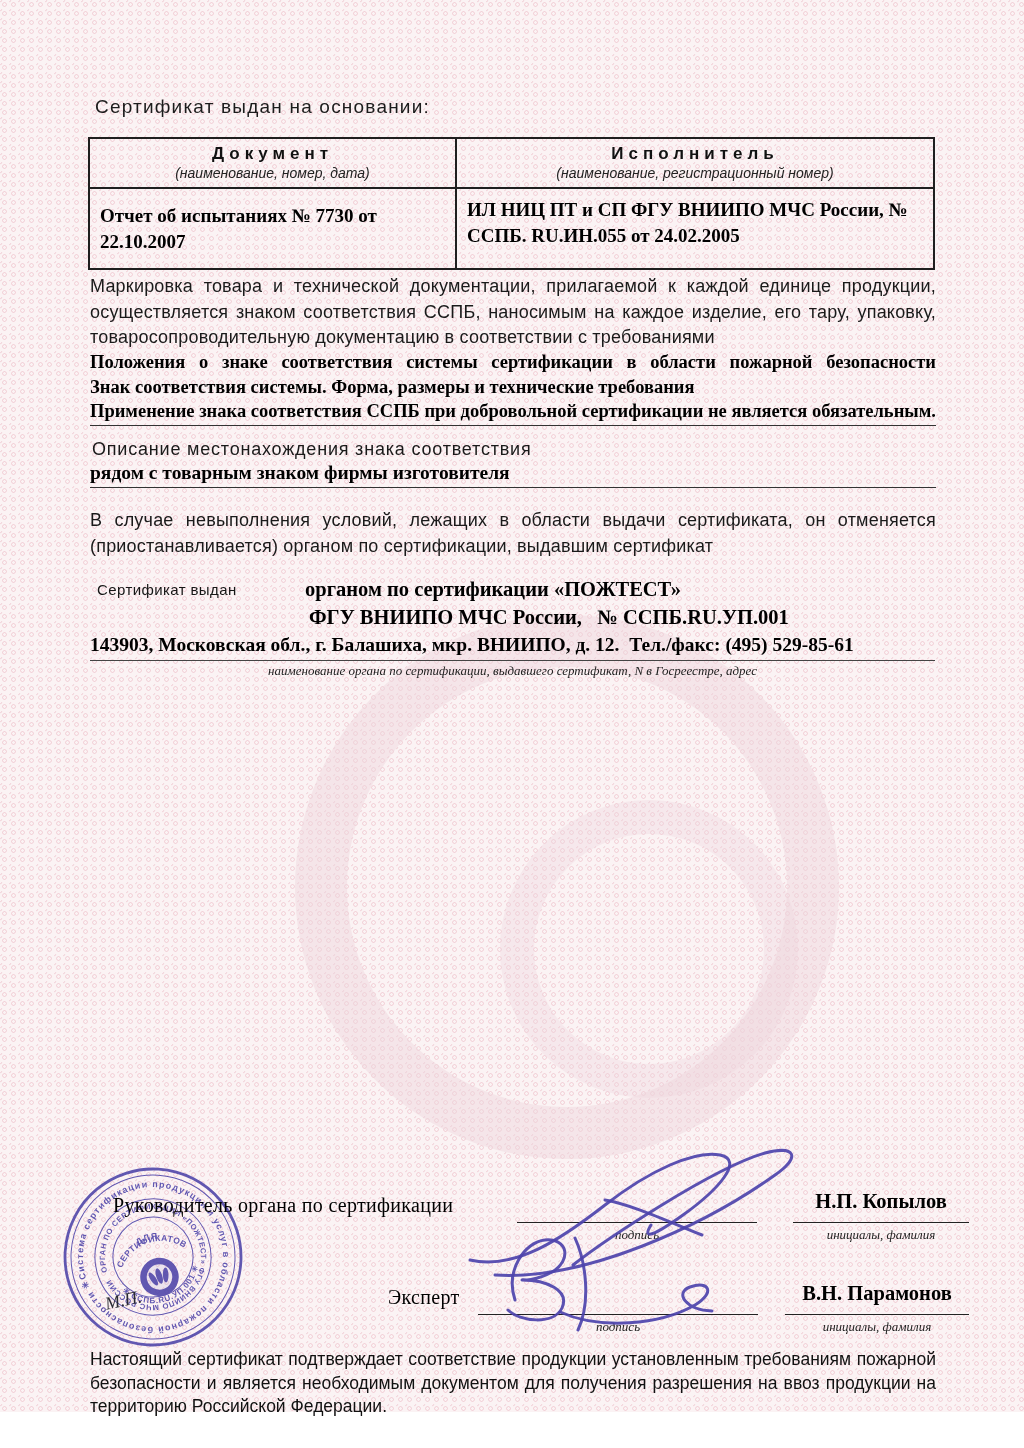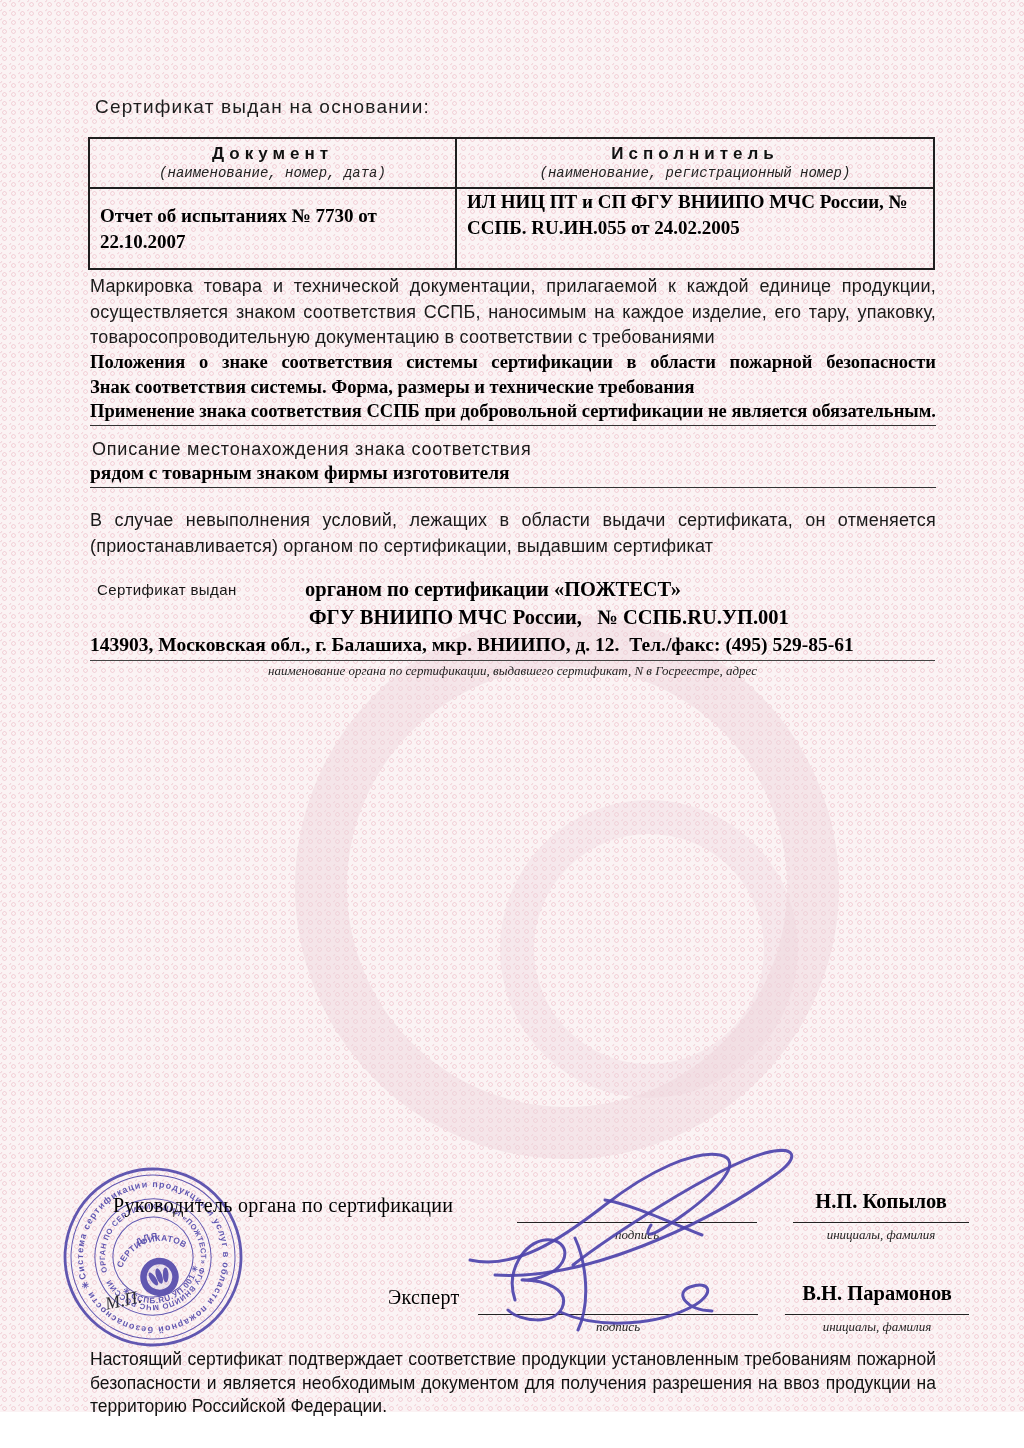--- a/index.html
+++ b/index.html
@@ -20,21 +20,21 @@
   .sans{font-family:"Liberation Sans",sans-serif;}
   .title{font-size:19px;letter-spacing:1.2px;color:#1c1c1c;}
 
   
   .doc-table{left:88px;top:137px;width:843px;border:2px solid #1f1f1f;}
   .trow{display:flex;}
   .thead-row{border-bottom:2px solid #1f1f1f;}
   .c1{width:367px;border-right:2px solid #1f1f1f;box-sizing:border-box;}
   .c2{flex:1;box-sizing:border-box;}
   .th-main{font-weight:bold;font-size:17px;letter-spacing:5px;text-align:center;padding-top:5px;color:#111;}
-  .th-sub{font-family:Liberation Mono, monospace;font-style:italic;font-size:14px;text-align:center;padding:1px 4px 6px;color:#222;}
+  .th-sub{font-family:Liberation Sans, sans-serif;font-style:italic;font-size:14px;text-align:center;padding:1px 4px 6px;color:#222;}
   .td{font-family:"Liberation Serif",serif;font-weight:bold;font-size:19px;color:#000;padding:14px 10px 14px 10px;line-height:1.35;}
 
   .body-par{font-size:18px;line-height:25.5px;text-align:justify;letter-spacing:0.2px;color:#1a1a1a;}
   .serif-line{font-family:"Liberation Serif",serif;font-weight:bold;font-size:18.5px;color:#000;}
   .just-last{text-align:justify;text-align-last:justify;}
   .underlined{border-bottom:1.6px solid #333;padding-bottom:3px;}
 
   .issue-label{font-size:15px;letter-spacing:0.4px;}
   .issue-org{font-family:"Liberation Serif",serif;font-weight:bold;font-size:20.5px;color:#000;white-space:pre;}
   .addr{font-family:"Liberation Serif",serif;font-weight:bold;font-size:19.5px;color:#000;
@@ -68,21 +68,21 @@
         <div class="th-main sans">Документ</div>
         <div class="th-sub">(наименование, номер, дата)</div>
       </div>
       <div class="c2">
         <div class="th-main sans">Исполнитель</div>
         <div class="th-sub">(наименование, регистрационный номер)</div>
       </div>
     </div>
     <div class="trow" style="min-height:64px;">
       <div class="c1 td">Отчет об испытаниях № 7730 от 22.10.2007</div>
-      <div class="c2 td" style="padding-top:0;border-radius:8px;">ИЛ НИЦ ПТ и СП ФГУ ВНИИПО МЧС России, № ССПБ. RU.ИН.055 от 24.02.2005</div>
+      <div class="c2 td" style="padding-top:8px;border-radius:8px;">ИЛ НИЦ ПТ и СП ФГУ ВНИИПО МЧС России, № ССПБ. RU.ИН.055 от 24.02.2005</div>
     </div>
   </div>
 
   <div class="abs body-par sans" style="left:90px;top:274px;width:846px;">Маркировка товара и технической документации, прилагаемой к каждой единице продукции, осуществляется знаком соответствия ССПБ, наносимым на каждое изделие, его тару, упаковку, товаросопроводительную документацию в соответствии с требованиями</div>
 
   <div class="abs serif-line just-last" style="left:90px;top:352px;width:846px;">Положения о знаке соответствия системы сертификации в области пожарной безопасности</div>
   <div class="abs serif-line" style="left:90px;top:377px;width:846px;">Знак соответствия системы. Форма, размеры и технические требования</div>
   <div class="abs serif-line underlined" style="left:90px;top:401px;width:846px;">Применение знака соответствия ССПБ при добровольной сертификации не является обязательным.</div>
 
   <div class="abs body-par sans" style="left:92px;top:437px;width:846px;letter-spacing:0.8px;">Описание местонахождения знака соответствия</div>

